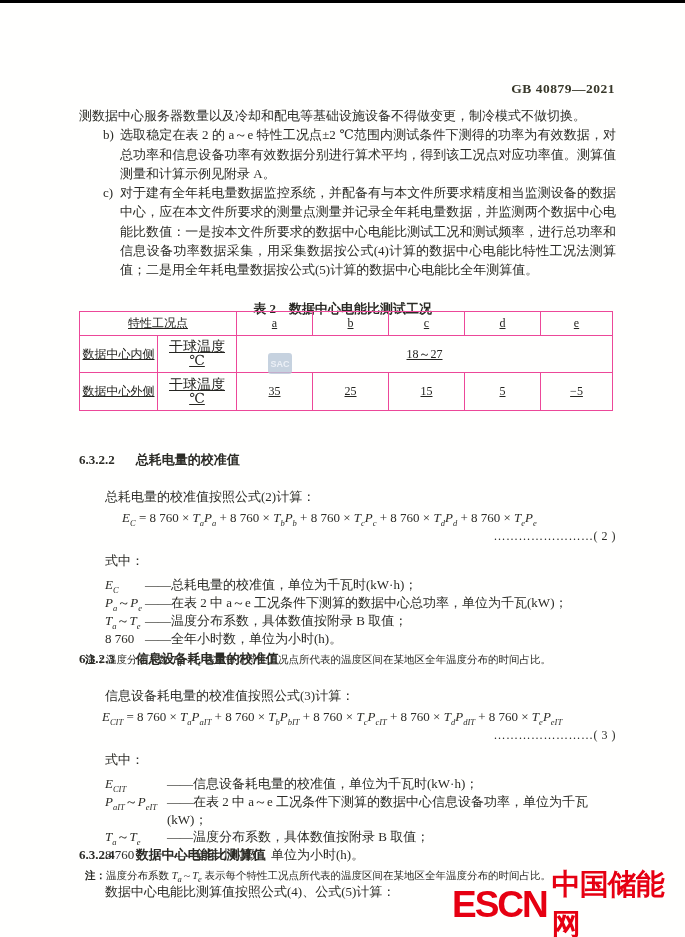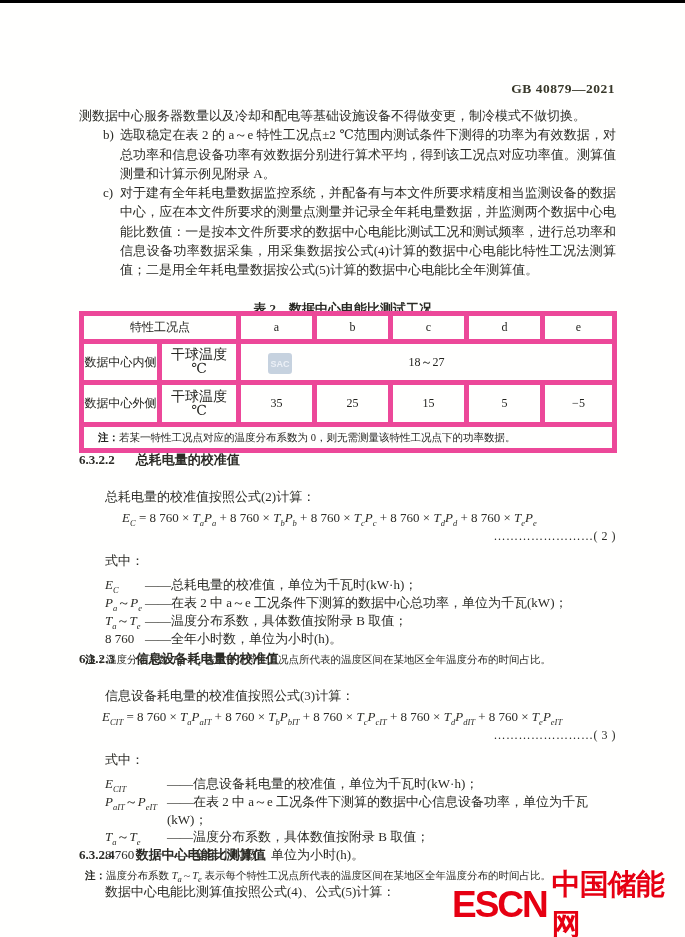--- a/index.html
+++ b/index.html
@@ -18,21 +18,21 @@
   .intro p{margin:0;}
   .cont{margin-left:41px;}
   .li{display:flex;}
   .li .lbl{flex:0 0 17px;margin-left:24px;}
   .li p{flex:1;}
 
   
   .tbl-title{position:absolute;top:300px;left:0;width:685px;text-align:center;font-weight:bold;font-size:13px;}
   .tbl-wrap{position:absolute;left:79px;top:311px;width:533px;}
   table{border-collapse:collapse;width:100%;table-layout:fixed;font-size:12px;color:#242420;}
-  td{border:5px solid #ec4899;text-align:center;vertical-align:middle;padding:0;}
+  td{border:1px solid #ec4899;text-align:center;vertical-align:middle;padding:0;text-decoration:underline;}
   table{border:1.5px solid #111;}
   tr.hdr td{height:23px;}
   tr.r1 td{height:36px;}
   tr.r2 td{height:37px;}
   .param-cell div{line-height:14px;font-size:14px;}
   tr.note-row td{height:19px;text-align:left;font-size:10.5px;padding:1px 4px 1px 14px;}
   .note-lbl{font-weight:bold;}
   .watermark{
     position:absolute;left:189px;top:42px;width:24px;height:21px;
     background:#b9c7d8;border-radius:3px;opacity:.8;
@@ -125,25 +125,20 @@
           <td class="param-cell">
             <div>干球温度</div>
             <div>℃</div>
           </td>
           <td>35</td>
           <td>25</td>
           <td>15</td>
           <td>5</td>
           <td>−5</td>
         </tr>
-        <tr class="note-row">
-          <td colspan="7">
-            <span class="note-lbl">注：</span><span>若某一特性工况点对应的温度分布系数为 0，则无需测量该特性工况点下的功率数据。</span>
-          </td>
-        </tr>
       </tbody>
     </table>
     <div class="watermark">SAC</div>
   </div>
 
   <div class="sec" id="sec2">
     <h2>
       <span class="num">6.3.2.2</span>
       <span>总耗电量的校准值</span>
     </h2>

